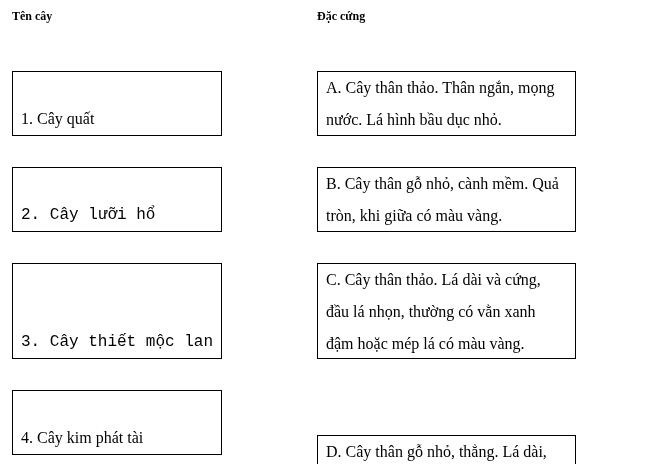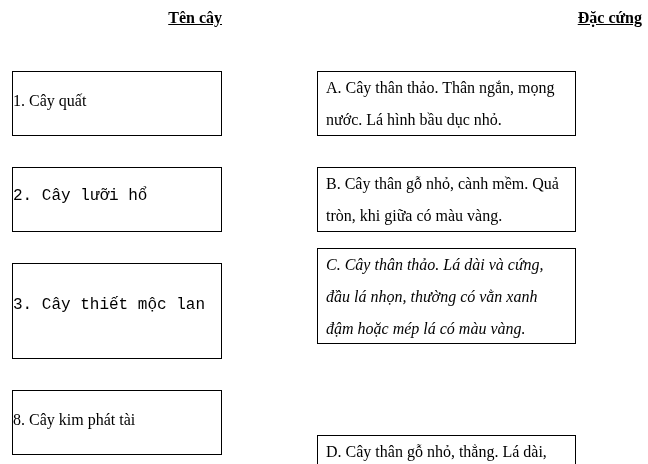--- a/index.html
+++ b/index.html
@@ -1,45 +1,45 @@
 <!DOCTYPE html>
 <html><head>
 <meta charset="utf-8">
 <style>
   html, body { margin: 0; padding: 0; background: #ffffff; }
   body { width: 648px; height: 464px; position: relative; overflow: hidden;
          font-family: "Liberation Serif", "DejaVu Serif", serif; color: #000; }
-  .header { position: absolute; top: 9px; font-weight: bold; font-size: 16px; text-align: right; text-decoration: underline; }
+  .header { position: absolute; top: 9px; font-weight: bold; font-size: 12px; text-align: left; }
   .box { position: absolute; border: 1px solid #000; box-sizing: border-box; font-size: 16px; line-height: 32px; }
-  .lbox { left: 12px; width: 210px; display: flex; align-items: center; }
+  .lbox { left: 12px; width: 210px; padding-left: 8px; display: flex; align-items: flex-end; }
   .rbox { left: 317px; width: 259px; padding: 0 15px 0 8px; }
 </style>
 </head>
 <body>
 
 <div class="header" style="left:12px; width:210px;">Tên cây</div>
 <div class="header" style="left:317px; width:325px;">Đặc cứng</div>
 
 <div class="box lbox" style="top:71px; height:65px;">
   <span style="margin-top:-6px;">1. Cây quất</span>
 </div>
 <div class="box lbox" style="top:167px; height:65px;">
   <span style="margin-top:-8px;font-family:Liberation Mono, monospace;">2. Cây lưỡi hổ</span>
 </div>
 <div class="box lbox" style="top:263px; height:96px;">
   <span style="margin-top:-12px;font-family:Liberation Mono, monospace;">3. Cây thiết mộc lan</span>
 </div>
 <div class="box lbox" style="top:390px; height:65px;">
-  <span style="margin-top:-6px;">8. Cây kim phát tài</span>
+  <span style="margin-top:-6px;">4. Cây kim phát tài</span>
 </div>
 
 <div class="box rbox" style="top:71px; height:65px;">
   <span>A. Cây thân thảo. Thân ngắn, mọng nước. Lá hình bầu dục nhỏ.</span>
 </div>
 <div class="box rbox" style="top:167px; height:65px;">
   <span>B. Cây thân gỗ nhỏ, cành mềm. Quả tròn, khi giữa có màu vàng.</span>
 </div>
-<div class="box rbox" style="top:248px; height:96px;font-style:italic;">
+<div class="box rbox" style="top:263px; height:96px;">
   <span>C. Cây thân thảo. Lá dài và cứng, đầu lá nhọn, thường có vằn xanh đậm hoặc mép lá có màu vàng.</span>
 </div>
 <div class="box rbox" style="top:390px; height:65px;margin-top:45px;">
   <span>D. Cây thân gỗ nhỏ, thẳng. Lá dài, màu xanh sẫm hoặc có sọc màu vàng ở giữa.</span>
 </div>
 
 </body></html>

